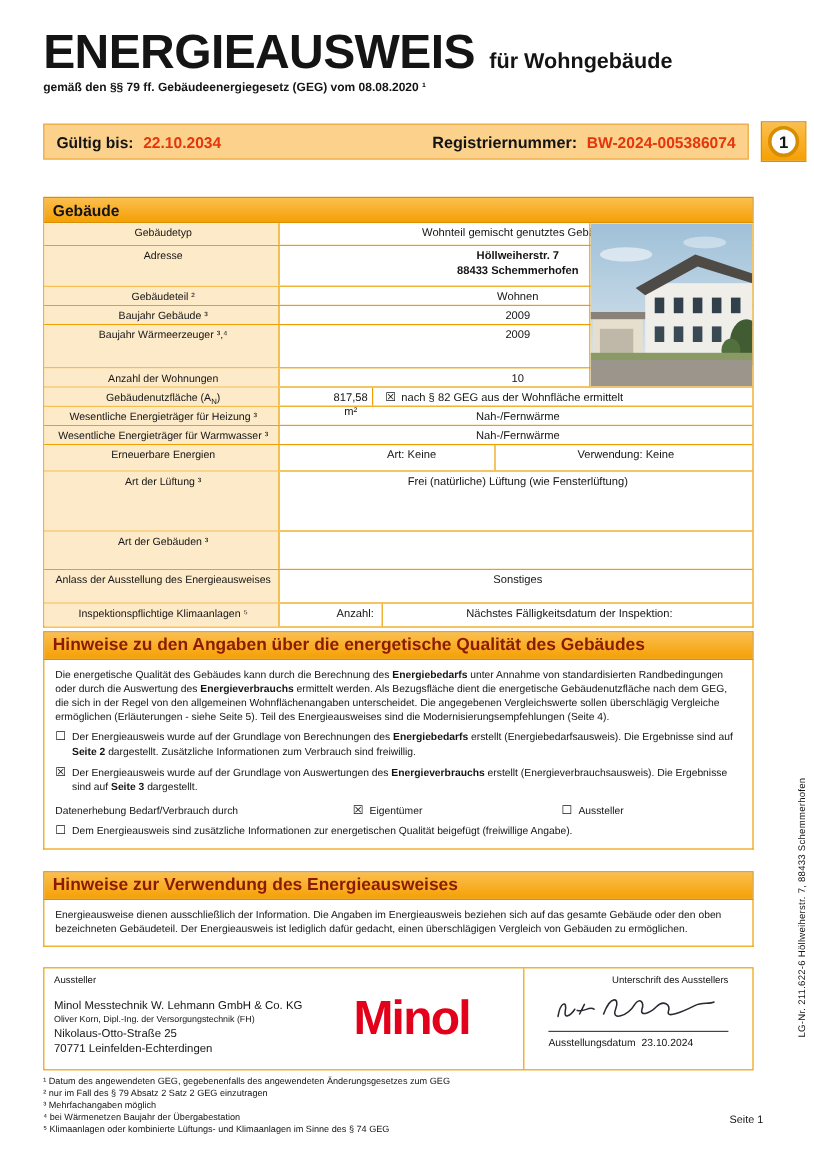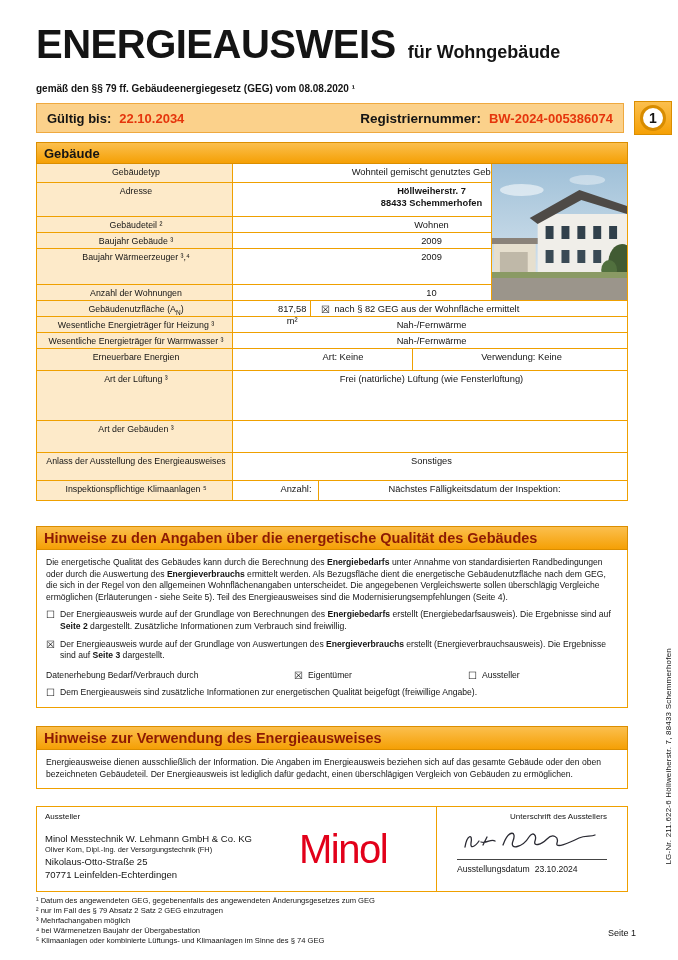--- a/index.html
+++ b/index.html
@@ -7,41 +7,41 @@
   body { font-family:"Liberation Sans", sans-serif; color:#141414; }
   .page { position:relative; width:678px; height:960px; background:#fff; margin:0 auto; overflow:hidden; }
 
   .abs { position:absolute; left:36px; width:592px; }
 
   
   .header-block { top:24px; }
   .title-row { display:flex; align-items:baseline; gap:12px; }
   .main-title { font-size:40px; font-weight:bold; letter-spacing:-0.5px; line-height:1; }
   .title-suffix { font-size:18px; font-weight:bold; }
-  .law-line { font-size:10px; font-weight:bold; margin-top:19px; }
+  .law-line { font-size:10px; font-weight:bold; margin-top:4px; }
 
   
   .validity-bar { top:103px; height:30px; width:588px; background:#FBD18B; border:1px solid #EFA93F;
     display:flex; align-items:center; padding:0 10px; font-weight:bold; font-size:13px; }
   .vdate { color:#E5350C; margin-left:8px; }
   .reg-label { margin-left:auto; font-size:13.5px; }
   .reg-value { color:#E5350C; margin-left:8px; }
   .page-circle-wrap { position:absolute; top:101px; left:634px; width:38px; height:34px;
     background:linear-gradient(#FBBF4E,#F5A005); border:1px solid #DB8E00;
     display:flex; align-items:center; justify-content:center; }
   .page-circle { width:26px; height:26px; border-radius:50%; background:#fff; border:3px solid #D88C00;
     display:flex; align-items:center; justify-content:center; font-size:14px; font-weight:bold; }
 
   
   .section-bar { height:22px; background:linear-gradient(#FBBF4E,#F5A005); border:1px solid #DB8E00;
     display:flex; align-items:center; padding:0 7px; font-weight:bold; font-size:13px; }
   .hinweis-bar { height:24px; font-size:14.5px; color:#8C1A04; }
 
   
-  #sec-building { top:142px; }
+  #sec-building { top:164px; }
   .gtable { position:relative; border:1.5px solid #EFA000; border-top:none; background:#fff;text-align:center; }
   .trow { display:flex; border-top:1px solid #EFA000; }
   .trow:first-child { border-top:none; }
   .tlabel { flex:0 0 196px; background:#FDEAC9; border-right:1px solid #EFA000;
     padding:3px 3px 0 6px; font-size:8.8px; white-space:nowrap; overflow:hidden; }
   .tlabel.wrap { white-space:normal; line-height:1.25; }
   .tval { flex:1 1 auto; padding:3px 4px 0 7px; font-size:9.3px; line-height:1.25; }
   .subcell { border-right:1px solid #EFA000;padding-left:45px; }
   .w76 { flex:0 0 76px; } .w180 { flex:0 0 180px; } .w86 { flex:0 0 86px; }
   .bold { font-weight:bold; }
@@ -66,21 +66,21 @@
 
   
   #footer-box { top:806px; height:86px; border:1px solid #EFA000; display:flex; }
   .f-left { flex:1; display:flex; padding:5px 8px; }
   .f-company-col { flex:1; }
   .f-label { font-size:8px; }
   .f-company { font-size:9.5px; margin-top:12px; }
   .f-person { font-size:7.4px; margin-top:1px; }
   .f-addr { font-size:9.5px; margin-top:2px; }
   .f-logo { flex:0 0 170px; display:flex; align-items:center; justify-content:center;
-    font-size:40px; font-weight:normal; color:#E2001A; letter-spacing:-1.5px; }
+    font-size:40px; font-weight:bold; color:#E2001A; letter-spacing:-1.5px; }
   .f-right { flex:0 0 168px; border-left:1px solid #EFA000; padding:5px 20px; display:flex; flex-direction:column;text-align:right; }
   .sig { height:34px; margin-top:2px; }
   .sig svg { display:block; }
   .sig-line { border-top:1px solid #444; margin-top:2px; }
   .issue-date { font-size:8.6px; margin-top:4px; display:flex; gap:5px; }
 
   
   #footnotes { top:896px; width:560px; font-size:7.6px; line-height:1.32; }
   #seite { position:absolute; top:928px; right:42px; font-size:9px; }
 

